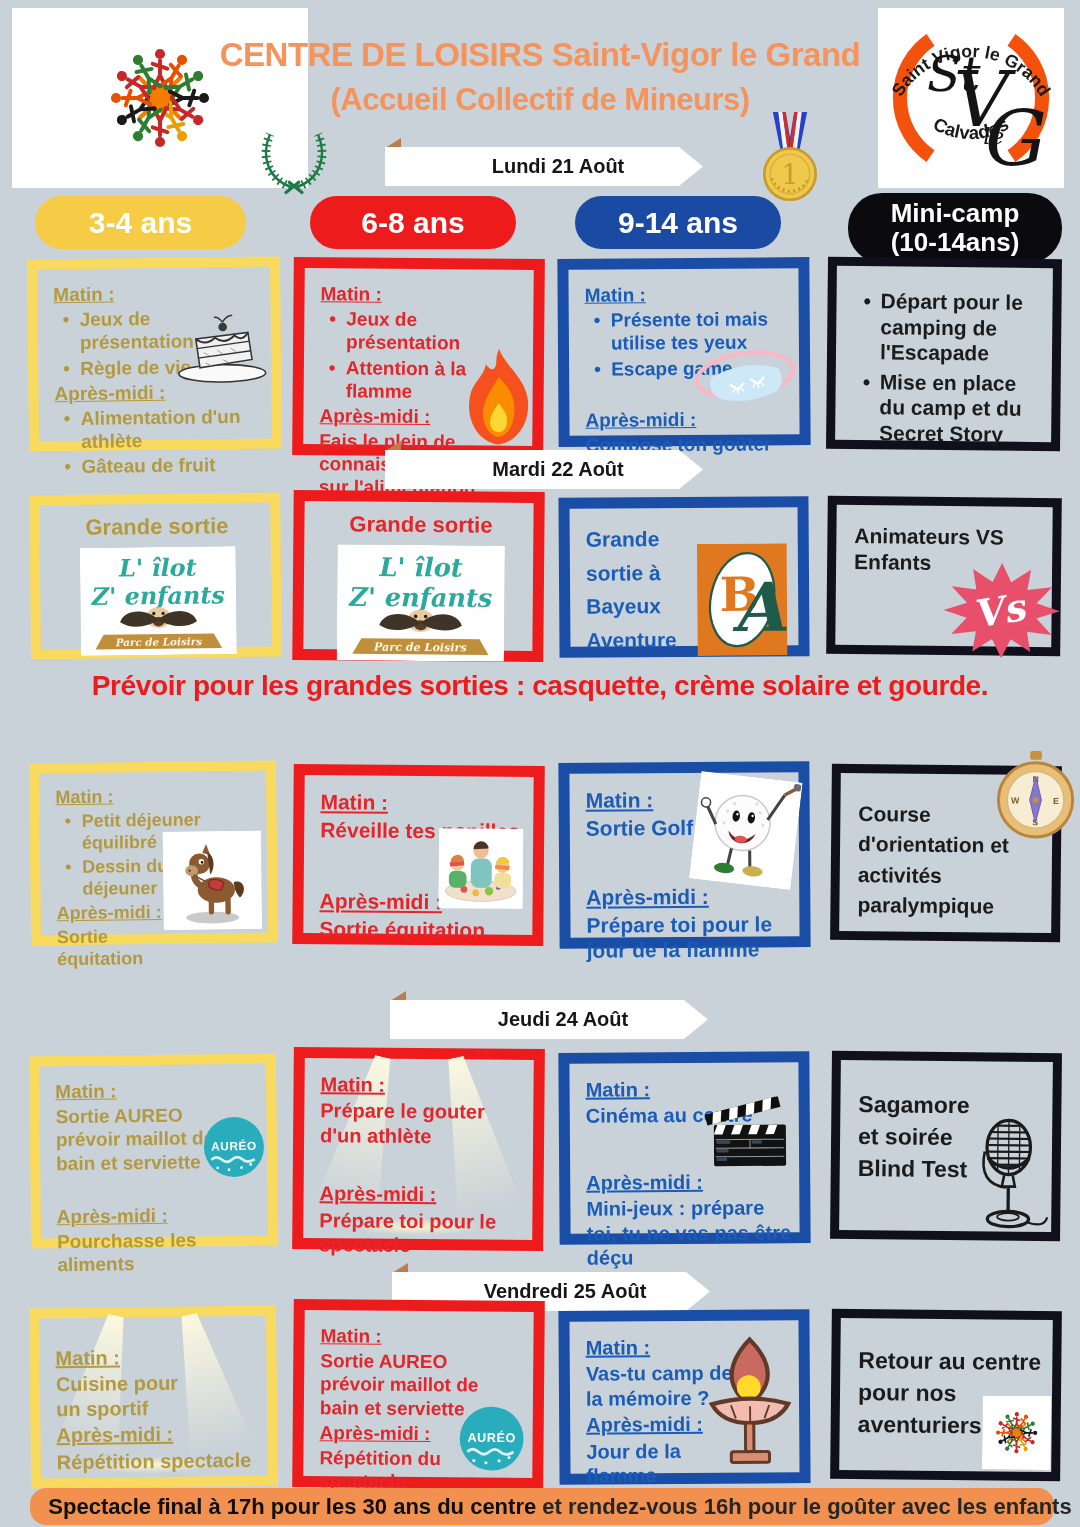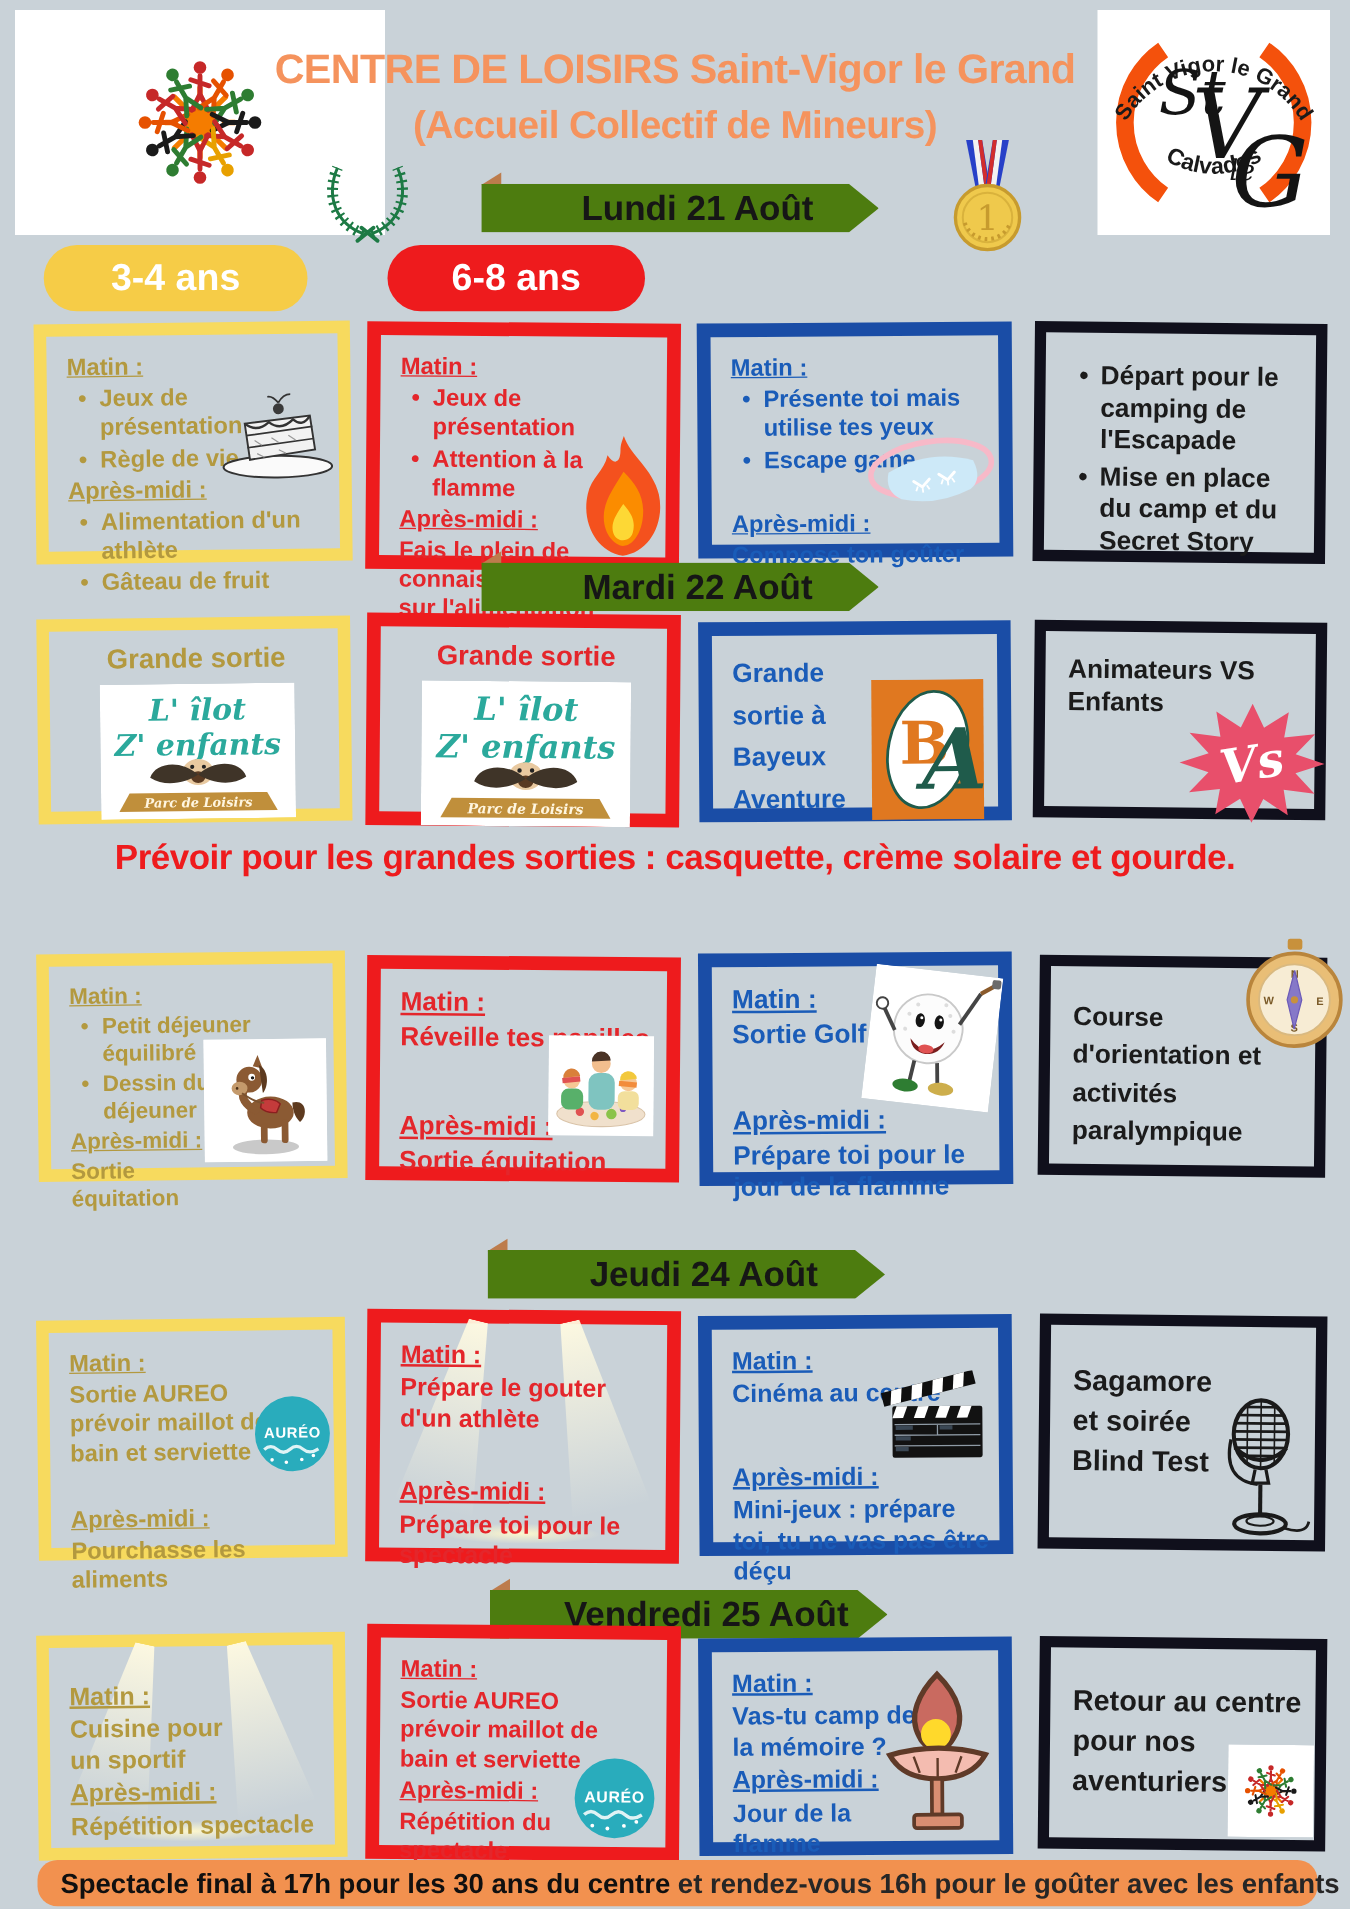--- a/index.html
+++ b/index.html
@@ -6,22 +6,22 @@
   .page{position:relative;width:1080px;height:1527px;background:#C9D2D8;overflow:hidden;
         font-family:"Liberation Sans",sans-serif;}
   .abs{position:absolute;}
   .title{position:absolute;left:140px;width:800px;text-align:center;color:#F5935D;
          font-weight:bold;font-size:33px;letter-spacing:-0.5px;}
   .whitebox{background:#ffffff;display:flex;align-items:center;justify-content:center;}
   
   .bwrap{position:absolute;width:318px;height:39px;}
   .fold{position:absolute;left:0;top:-9px;width:0;height:0;
         border-bottom:10px solid #BD7C4C;border-left:16px solid transparent;}
-  .banner{position:absolute;inset:0;background:#4d7c0f;color:#161616;font-weight:bold;
-          font-size:28px;display:flex;align-items:center;justify-content:center;
+  .banner{position:absolute;inset:0;background:#ffffff;color:#161616;font-weight:bold;
+          font-size:20px;display:flex;align-items:center;justify-content:center;
           padding-right:16px;box-sizing:border-box;
           clip-path:polygon(0 0,calc(100% - 24px) 0,100% 50%,calc(100% - 24px) 100%,0 100%);padding-left:44px;}
   
   .pill{position:absolute;border-radius:30px;color:#fff;font-weight:bold;font-size:30px;
         display:flex;flex-direction:column;align-items:center;justify-content:center;line-height:1.12;}
   
   .abox{position:absolute;box-sizing:border-box;font-weight:bold;font-size:19px;line-height:1.22;
         padding:14px 12px 10px 16px;}
   .abox .z{position:relative;}
   .y{border:10px solid #F7DA5E;color:#B3993F;transform:rotate(-0.7deg);}
@@ -154,20 +154,27 @@
       </g>
     </svg>
   </div>
 
   <div class="pill" style="left:35px;top:196px;width:211px;height:53px;background:#F6CC47;">
       <span>3-4 ans</span>
     </div>
   <div class="pill" style="left:310px;top:196px;width:206px;height:53px;background:#EE1B1D;">
       <span>6-8 ans</span>
     </div>
+  <div class="pill" style="left:575px;top:196px;width:206px;height:53px;background:#1B4AA2;">
+      <span>9-14 ans</span>
+    </div>
+  <div class="pill" style="left:848px;top:193px;width:214px;height:70px;background:#0A0A0F;font-size:26px;border-radius:34px;">
+    <span>Mini-camp</span>
+      <span>(10-14ans)</span>
+  </div>
 
   <div class="abox y" style="left:28px;top:258px;width:253px;height:192px;">
     <div class="z">
       <div class="lbl">Matin :</div>
       <div class="bl">Jeux de présentation</div>
       <div class="bl">Règle de vie</div>
       <div class="lbl">Après-midi :</div>
       <div class="bl" style="width:185px;">Alimentation d'un athlète</div>
       <div class="bl">Gâteau de fruit</div>
     </div>

